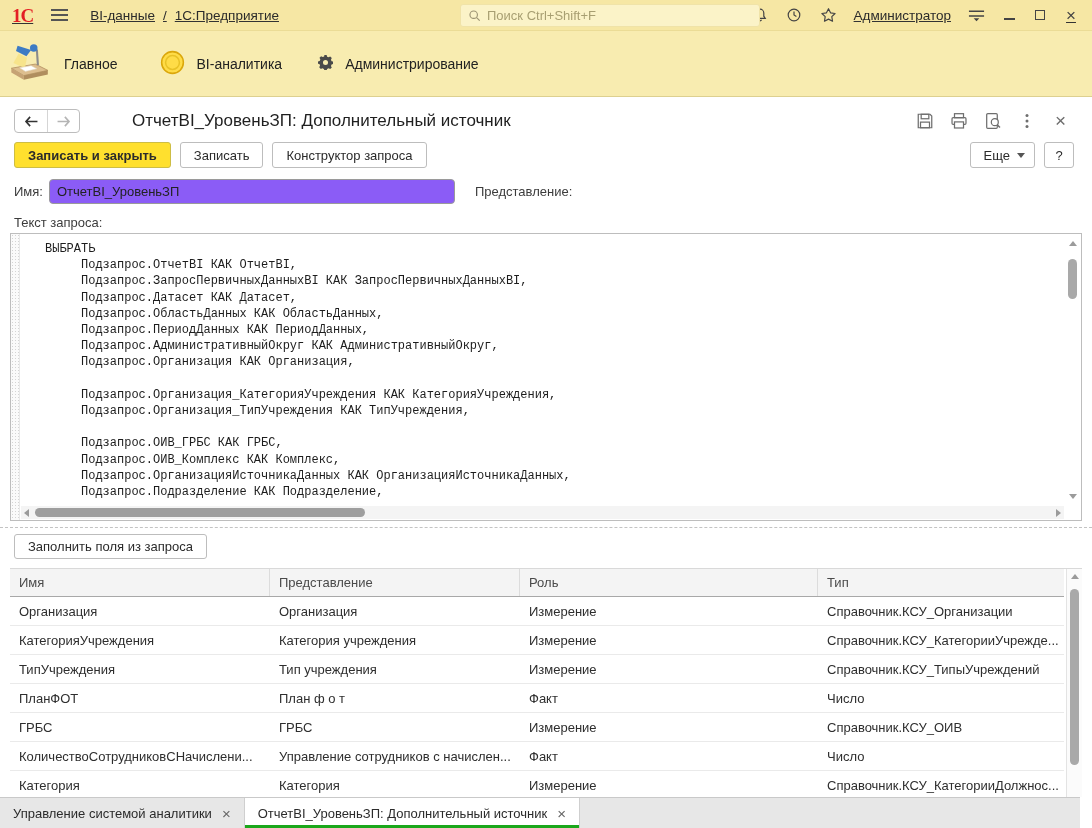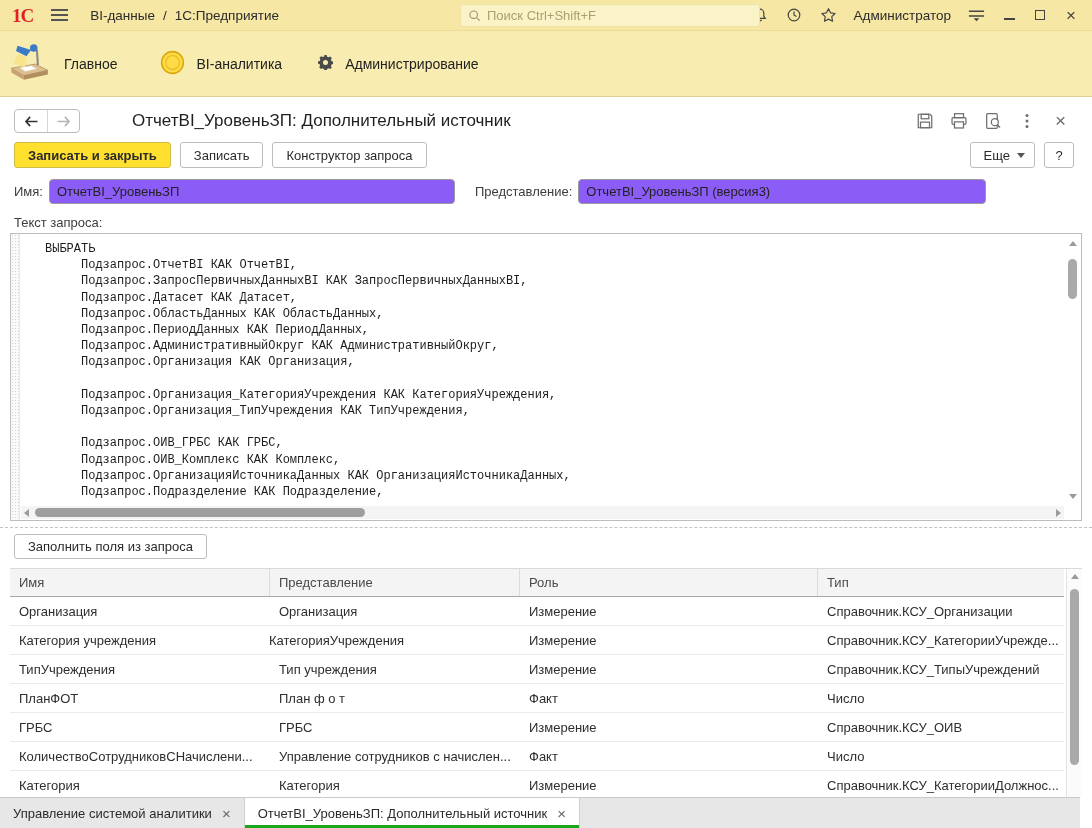--- a/index.html
+++ b/index.html
@@ -1,20 +1,20 @@
 <!DOCTYPE html>
 <html style="--topbar-bg: #F6E7A4; --ribbon-bg: #F8ECB0; --accent-yellow: #FFE02E; --tab-green: #1BA71B;"><head>
 <meta charset="utf-8">
 <style>
   * { box-sizing: border-box; margin: 0; padding: 0; }
   html,body { width:1092px; height:828px; overflow:hidden; }
   body { font-family:"Liberation Sans", sans-serif; font-size:13px; color:#333; background:#fff; position:relative; }
 
   
-  .topbar { height:31px; background:var(--topbar-bg,#F6E7A4); display:flex; align-items:center; padding:0 14px 0 12px; position:relative; border-bottom:1px solid #EBDC96; }
+  .topbar { height:31px; background:var(--topbar-bg,#F6E7A4); display:flex; align-items:center; padding:0 14px 0 12px; position:relative; border-bottom:1px solid #EBDC96;text-decoration:underline; }
   .logo { color:#E31E24; font-weight:800; font-size:19px; font-family:"Liberation Serif",serif; letter-spacing:-1px; margin-right:18px; line-height:1; }
   .hamburger { width:17px; display:flex; flex-direction:column; gap:3px; margin-right:22px; cursor:pointer; }
   .hamburger i { display:block; height:2px; background:#555; }
   .crumbs { display:flex; gap:8px; color:#2b2b2b; font-size:13.5px; }
   .search { position:absolute; left:460px; top:4px; width:300px; height:23px; background:#FBF3C8; border:1px solid #F0E3A8; border-radius:3px; display:flex; align-items:center; padding:0 7px; gap:6px; }
   .search input { border:none; outline:none; background:transparent; font-size:13px; color:#555; width:100%; font-family:"Liberation Sans",sans-serif; }
   .search input::placeholder { color:#A89F72; }
   .tb-right { margin-left:auto; display:flex; align-items:center; gap:17px; }
   .tb-ic { width:17px; height:17px; display:flex; align-items:center; justify-content:center; cursor:pointer; }
   .username { font-size:13.5px; color:#2b2b2b; }
@@ -246,21 +246,20 @@
       <span>Еще</span>
       <span class="caret-down"></span>
     </button>
     <button class="btn btn-help">?</button>
   </div>
 
   <div class="fields-row">
     <span class="fld-label">Имя:</span>
     <span class="fld-input fld-name">ОтчетBI_УровеньЗП</span>
     <span class="fld-label">Представление:</span>
-    <span class="fld-input fld-pres">ОтчетBI_УровеньЗП (версия3)</span>
   </div>
 
   <div class="query-label">Текст запроса:</div>
 
   <div class="query-box">
     <div class="gutter"></div>
     <pre class="query-text">ВЫБРАТЬ
      Подзапрос.ОтчетBI КАК ОтчетBI,
      Подзапрос.ЗапросПервичныхДанныхBI КАК ЗапросПервичныхДанныхBI,
      Подзапрос.Датасет КАК Датасет,
@@ -302,22 +301,22 @@
         <div class="th c3">Роль</div>
         <div class="th c4">Тип</div>
       </div>
       <div class="trow">
         <div class="td c1">Организация</div>
         <div class="td c2">Организация</div>
         <div class="td c3">Измерение</div>
         <div class="td c4">Справочник.КСУ_Организации</div>
       </div>
       <div class="trow">
+        <div class="td c1">КатегорияУчреждения</div>
         <div class="td c2">Категория учреждения</div>
-        <div class="td c1">КатегорияУчреждения</div>
         <div class="td c3">Измерение</div>
         <div class="td c4">Справочник.КСУ_КатегорииУчрежде...</div>
       </div>
       <div class="trow">
         <div class="td c1">ТипУчреждения</div>
         <div class="td c2">Тип учреждения</div>
         <div class="td c3">Измерение</div>
         <div class="td c4">Справочник.КСУ_ТипыУчреждений</div>
       </div>
       <div class="trow">

